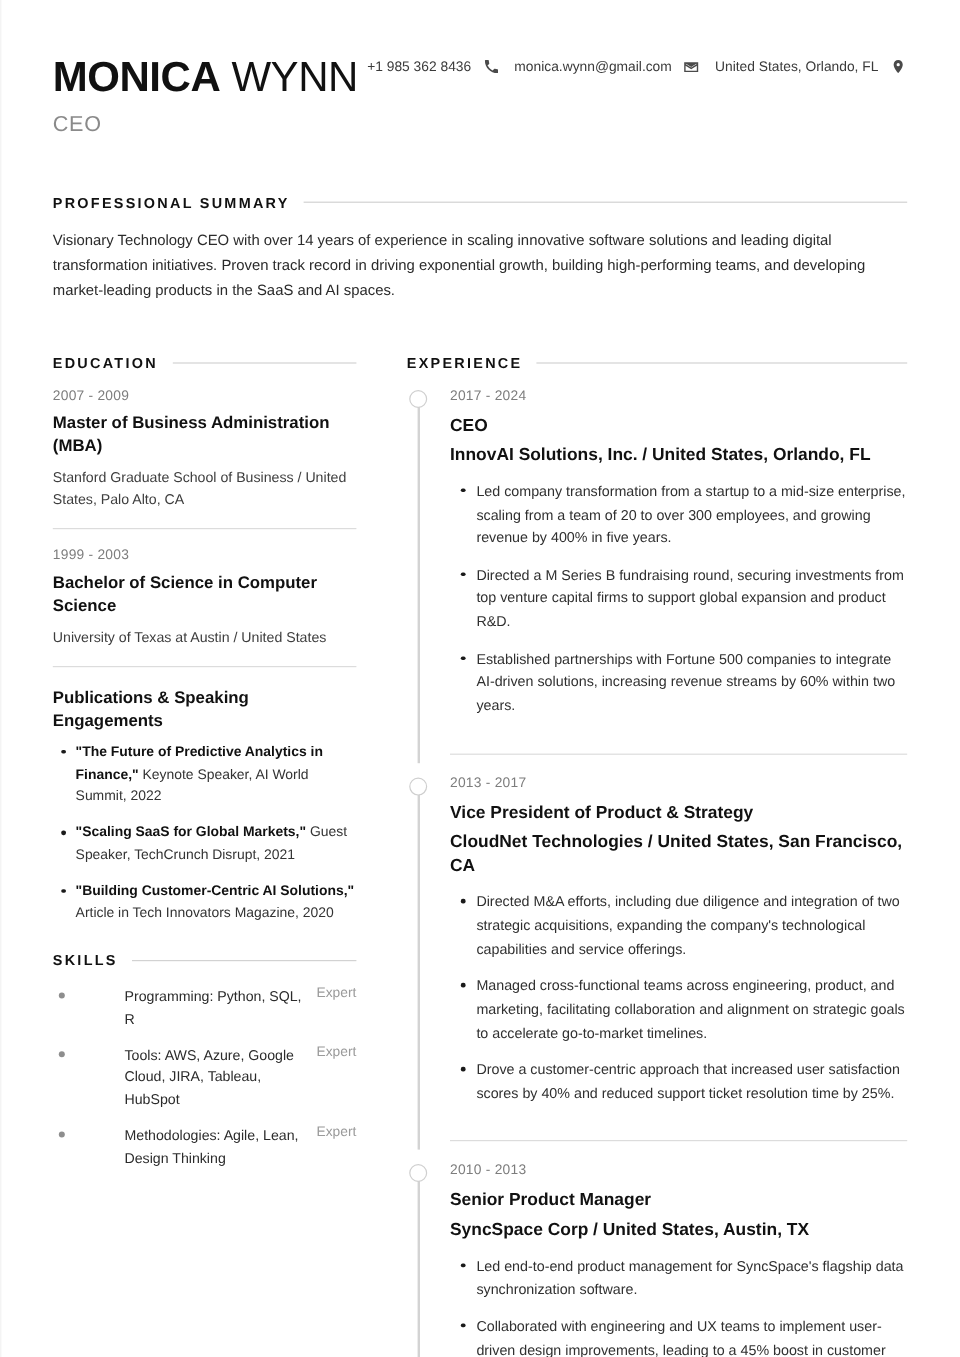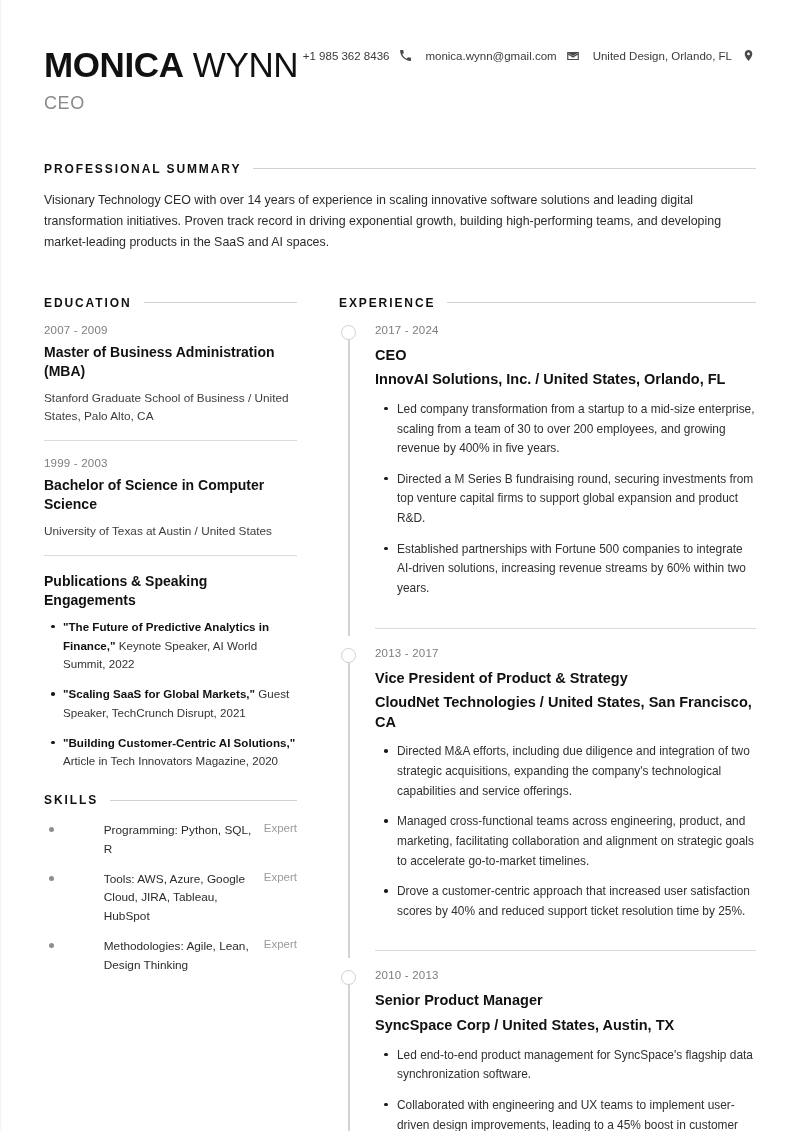--- a/index.html
+++ b/index.html
@@ -312,21 +312,21 @@
       <div class="contact-row">
         <span>monica.wynn@gmail.com</span>
         <span class="contact-icon">
           <svg width="14" height="14" viewBox="0 0 24 24" fill="#4a4a4a">
               <path d="M2 5h20v14H2V5zm2 2v.4l8 5 8-5V7H4zm16 10v-7.2l-8 5-8-5V17h16z"></path>
               <path d="M3 6h18l-9 5.8L3 6z"></path>
             </svg>
         </span>
       </div>
       <div class="contact-row">
-        <span>United Design, Orlando, FL</span>
+        <span>United States, Orlando, FL</span>
         <span class="contact-icon">
           <svg width="13" height="13" viewBox="0 0 24 24" fill="#4a4a4a">
               <path d="M12 2C8.1 2 5 5.1 5 9c0 5.2 7 13 7 13s7-7.8 7-13c0-3.9-3.1-7-7-7zm0 9.5A2.5 2.5 0 1 1 12 6.5a2.5 2.5 0 0 1 0 5z"></path>
             </svg>
         </span>
       </div>
     </div>
   </div>
 
   <div class="summary">
@@ -401,21 +401,21 @@
 
       <div class="timeline">
 
         <div class="exp-item">
           <div class="spine"></div>
           <div class="marker"></div>
           <div class="exp-dates">2017 - 2024</div>
           <div class="exp-role">CEO</div>
           <div class="exp-company">InnovAI Solutions, Inc. / United States, Orlando, FL</div>
           <ul class="exp-list">
-            <li>Led company transformation from a startup to a mid-size enterprise, scaling from a team of 30 to over 200 employees, and growing revenue by 400% in five years.</li>
+            <li>Led company transformation from a startup to a mid-size enterprise, scaling from a team of 20 to over 300 employees, and growing revenue by 400% in five years.</li>
             <li>Directed a M Series B fundraising round, securing investments from top venture capital firms to support global expansion and product R&amp;D.</li>
             <li>Established partnerships with Fortune 500 companies to integrate AI-driven solutions, increasing revenue streams by 60% within two years.</li>
           </ul>
         </div>
         <div class="exp-sep"></div>
 
         <div class="exp-item">
           <div class="spine"></div>
           <div class="marker"></div>
           <div class="exp-dates">2013 - 2017</div>

